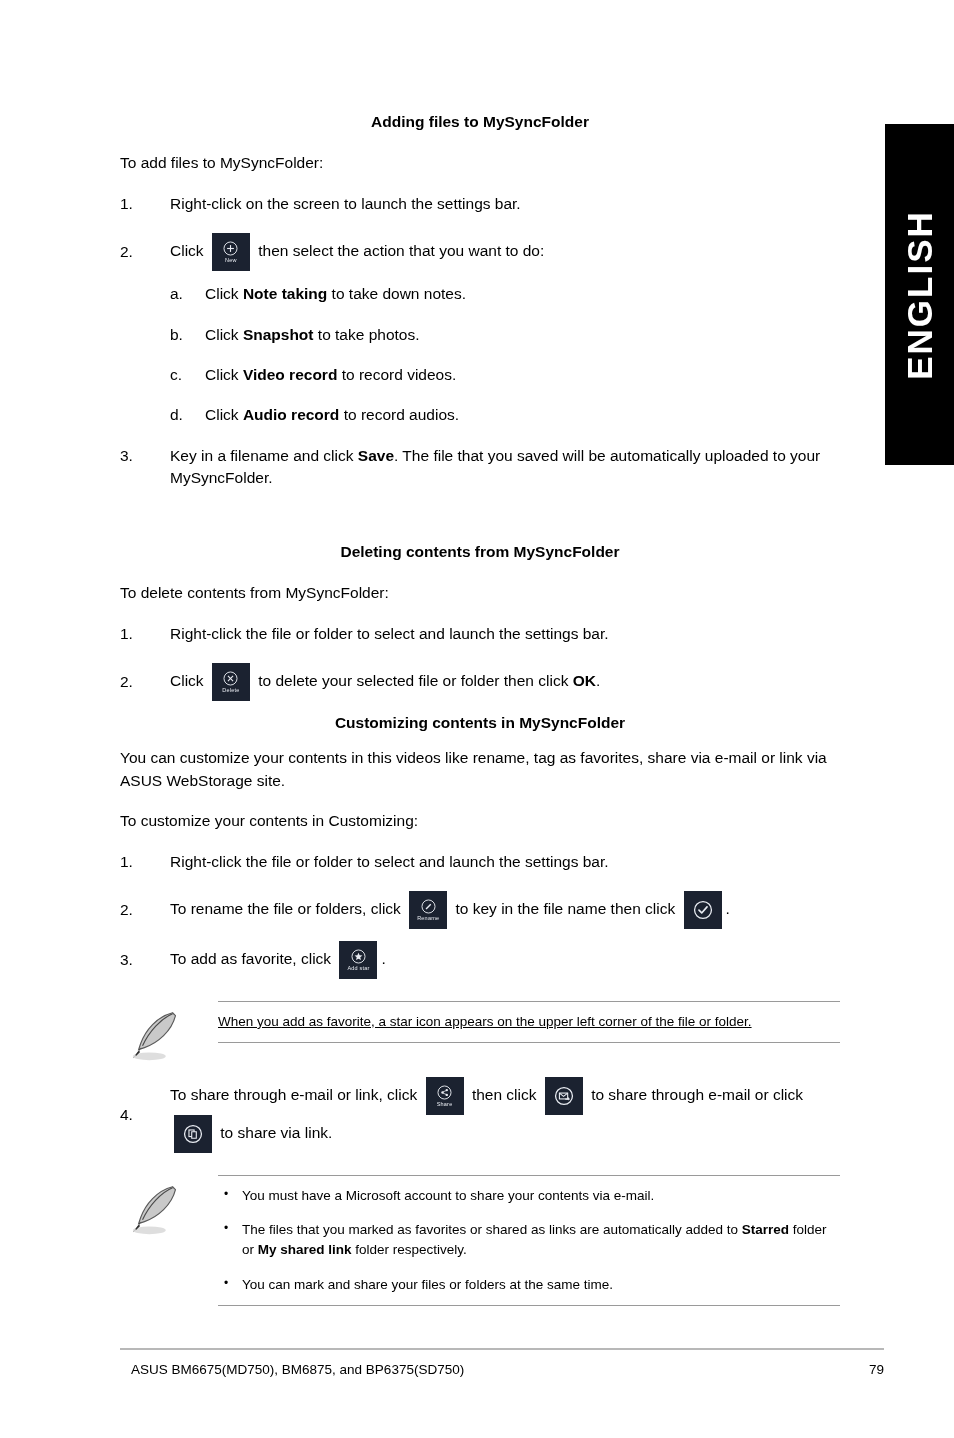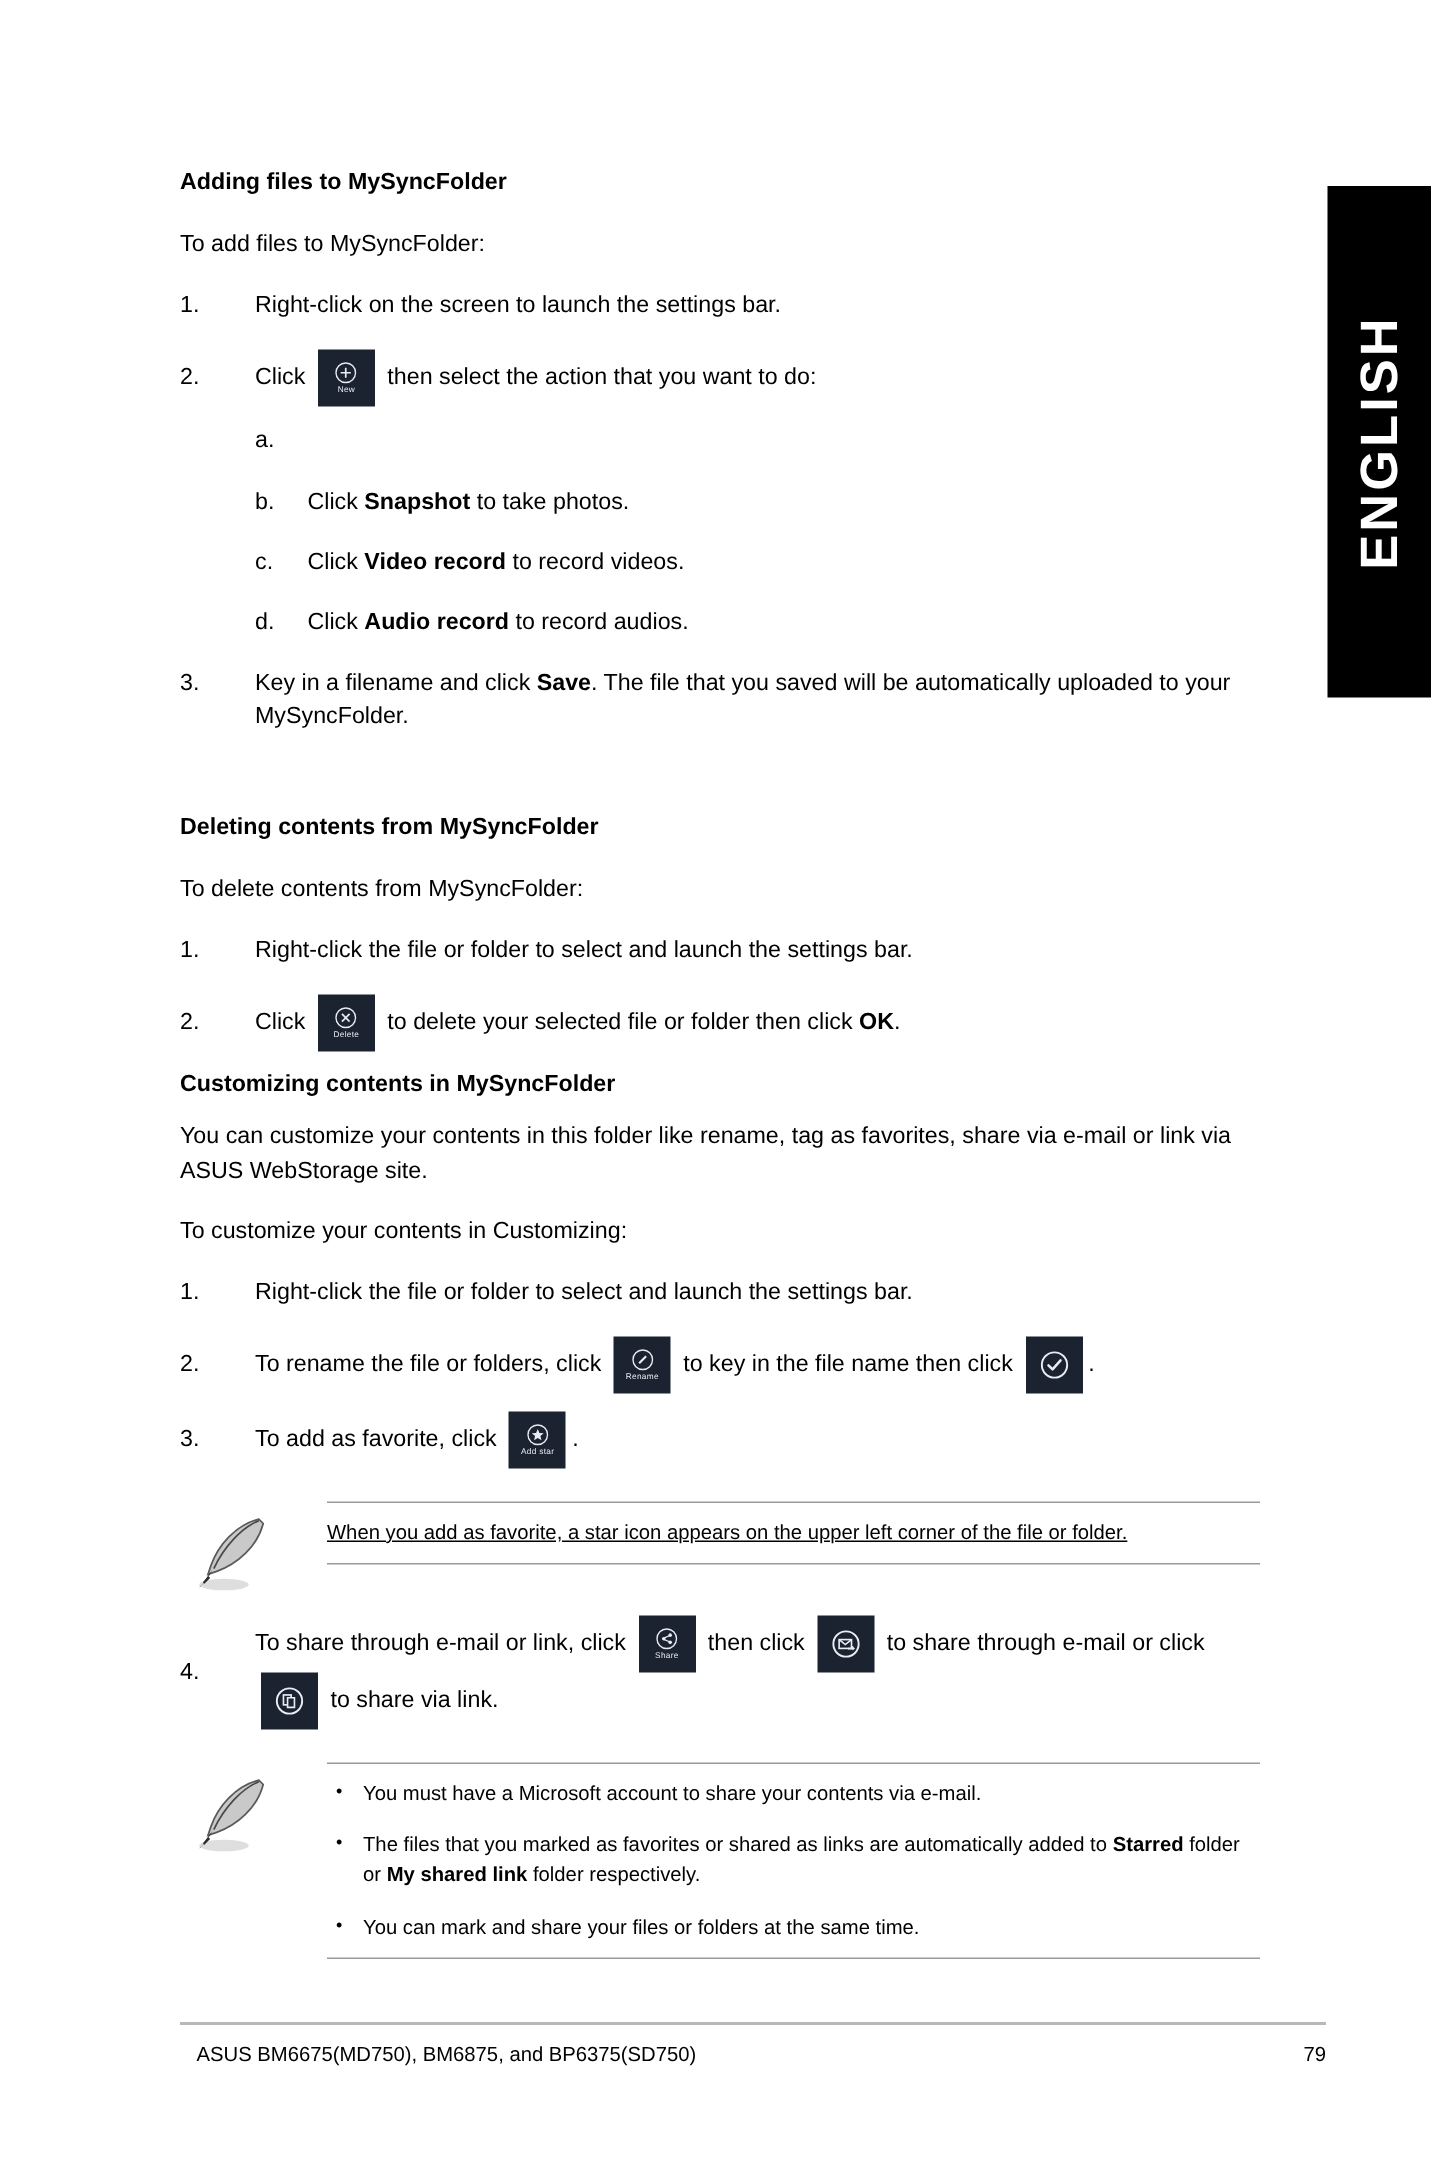--- a/index.html
+++ b/index.html
@@ -46,20 +46,21 @@
     left: 120px;
     top: 112px;
     width: 720px;
   }
 
   h2.section-heading {
     font-size: 15.5px;
     font-weight: bold;
     margin: 0 0 20px 0;
     line-height: 1.3;
+    text-align: center;
   }
   h2.section-heading.tight {
     margin-bottom: 14px;
   }
 
   p.body-text {
     font-size: 15.5px;
     margin: 0 0 18px 0;
     line-height: 1.45;
   }
@@ -223,20 +224,21 @@
           <line x1="7.2" y1="12" x2="16.8" y2="12" stroke="#e9ecf2" stroke-width="1.6"></line>
         </svg>
         <span class="tile-label">New</span>
       </span>
       <span>then select the action that you want to do:</span>
     </span>
   </div>
 
   <div class="substep">
     <span class="marker">a.</span>
+    <span><span>Click </span><b>Note taking</b><span> to take down notes.</span></span>
   </div>
 
   <div class="substep">
     <span class="marker">b.</span>
     <span><span>Click </span><b>Snapshot</b><span> to take photos.</span></span>
   </div>
 
   <div class="substep">
     <span class="marker">c.</span>
     <span><span>Click </span><b>Video record</b><span> to record videos.</span></span>
@@ -274,21 +276,21 @@
           <line x1="15.6" y1="8.4" x2="8.4" y2="15.6" stroke="#e9ecf2" stroke-width="1.6"></line>
         </svg>
         <span class="tile-label">Delete</span>
       </span>
       <span>to delete your selected file or folder then click </span><b>OK</b><span>.</span>
     </span>
   </div>
 
   <h2 class="section-heading tight">Customizing contents in MySyncFolder</h2>
 
-  <p class="body-text">You can customize your contents in this folder like rename, tag as favorites, share via e-mail or link via ASUS WebStorage site.</p>
+  <p class="body-text">You can customize your contents in this videos like rename, tag as favorites, share via e-mail or link via ASUS WebStorage site.</p>
 
   <p class="body-text">To customize your contents in Customizing:</p>
 
   <div class="step">
     <span class="marker">1.</span>
     <span class="step-body">Right-click the file or folder to select and launch the settings bar.</span>
   </div>
 
   <div class="step with-icon">
     <span class="marker">2.</span>

